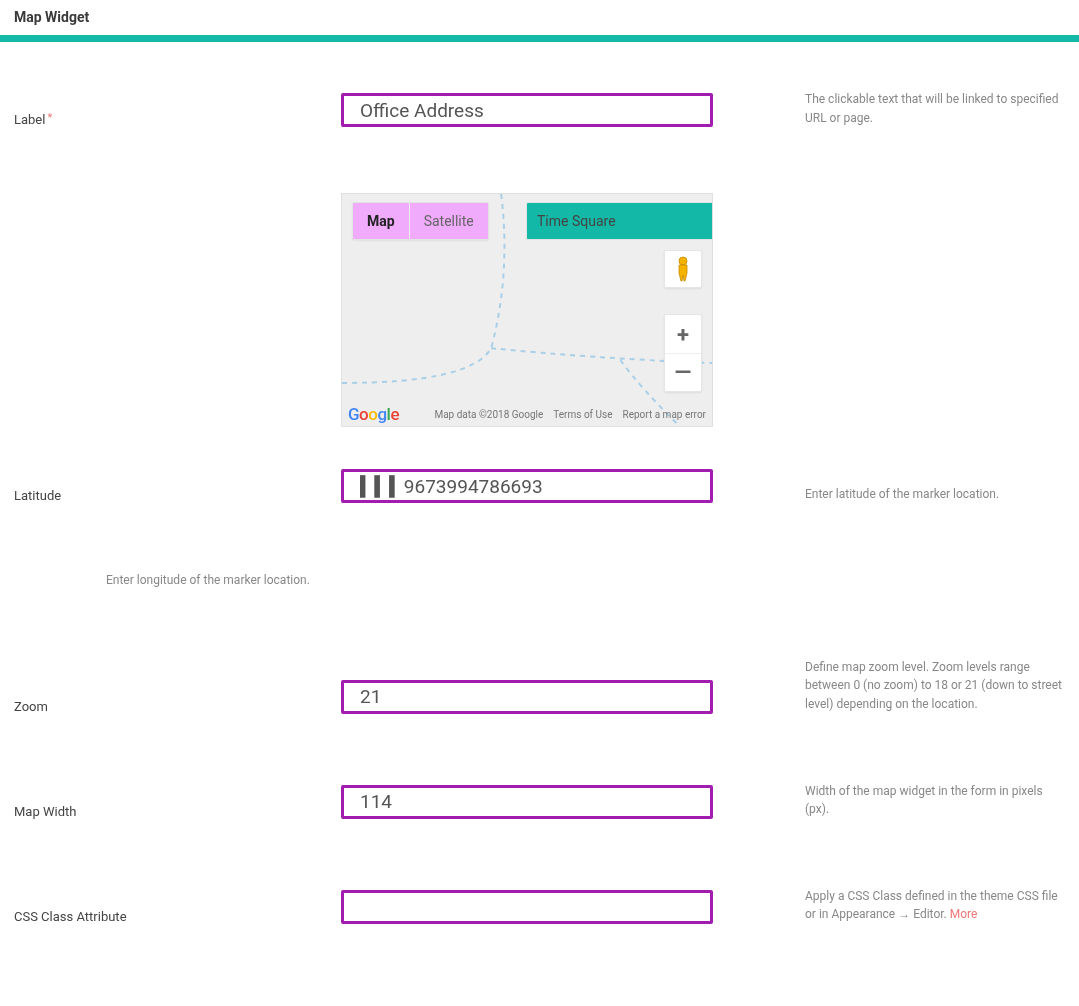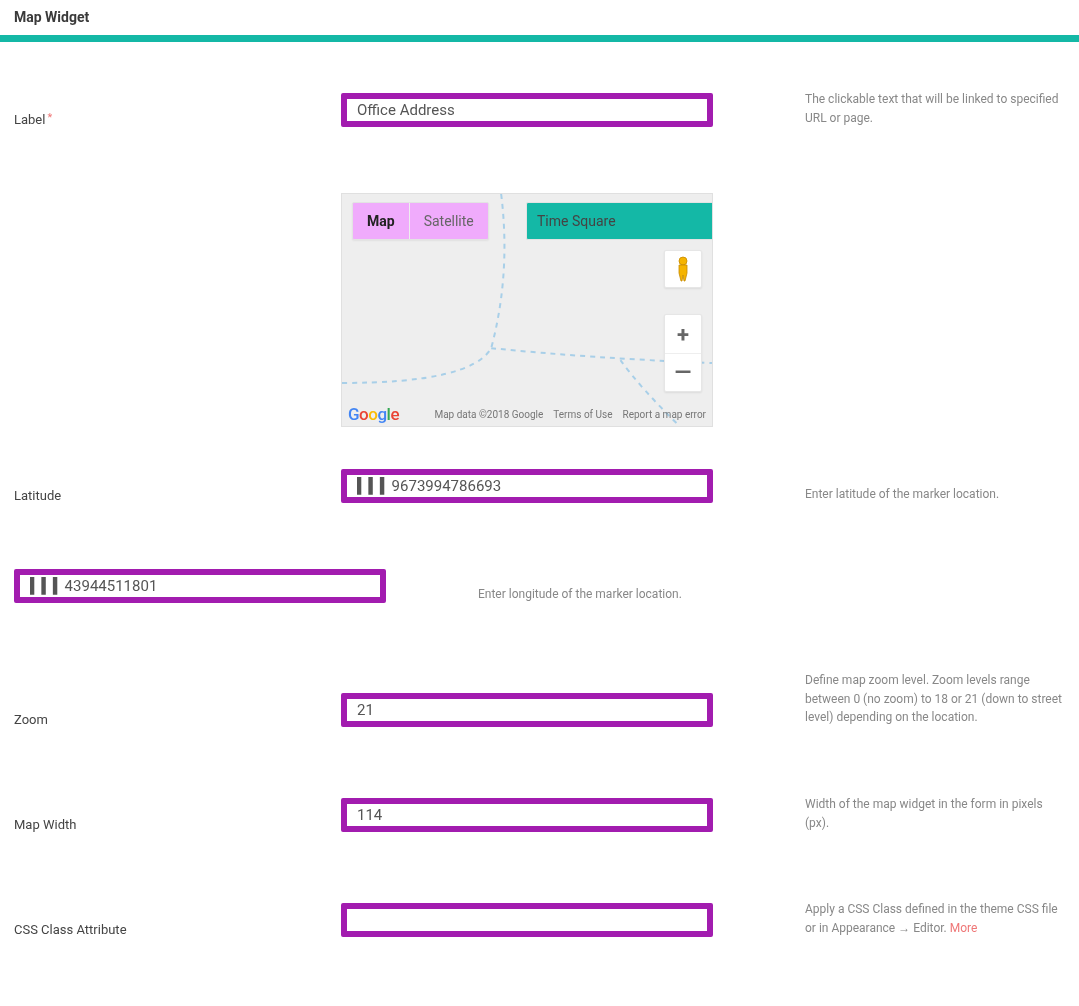--- a/index.html
+++ b/index.html
@@ -42,24 +42,24 @@
     .help-col {
       padding-left: 92px;
       padding-top: 2px;
       color: #888;
       font-size: 12px;
       line-height: 1.55;
     }
     input[type="text"] {
       width: 100%;
       height: 34px;
-      padding: 6px 10px;
-      border: 6px solid #a21caf;
-      border-radius: 2px;
-      font-size: 15px;
+      padding: 6px 16px;
+      border: 3px solid #a21caf;
+      border-radius: 2px;
+      font-size: 19px;
       color: #555;
       outline: none;
       font-family: inherit;
     }
     .map-preview {
       width: 372px;
       height: 234px;
       background: #eeeeee;
       border: 1px solid #e0e0e0;
       position: relative;
@@ -229,21 +229,20 @@
     <div class="help-col"></div>
   </div>
 
   <div class="field-row">
     <div class="label-col">Latitude</div>
     <div class="input-col"><input type="text" value="▍▍▍9673994786693" style=""></div>
     <div class="help-col">Enter latitude of the marker location.</div>
   </div>
 
   <div class="field-row">
-    <div class="input-col"><input type="text" value="▍▍▍43944511801" style=""></div>
     <div class="help-col">Enter longitude of the marker location.</div>
   </div>
 
   <div class="field-row">
     <div class="label-col">Zoom</div>
     <div class="input-col"><input type="text" value="21" style=""></div>
     <div class="help-col">Define map zoom level. Zoom levels range between 0 (no zoom) to 18 or 21 (down to street level) depending on the location.</div>
   </div>
 
   <div class="field-row">

